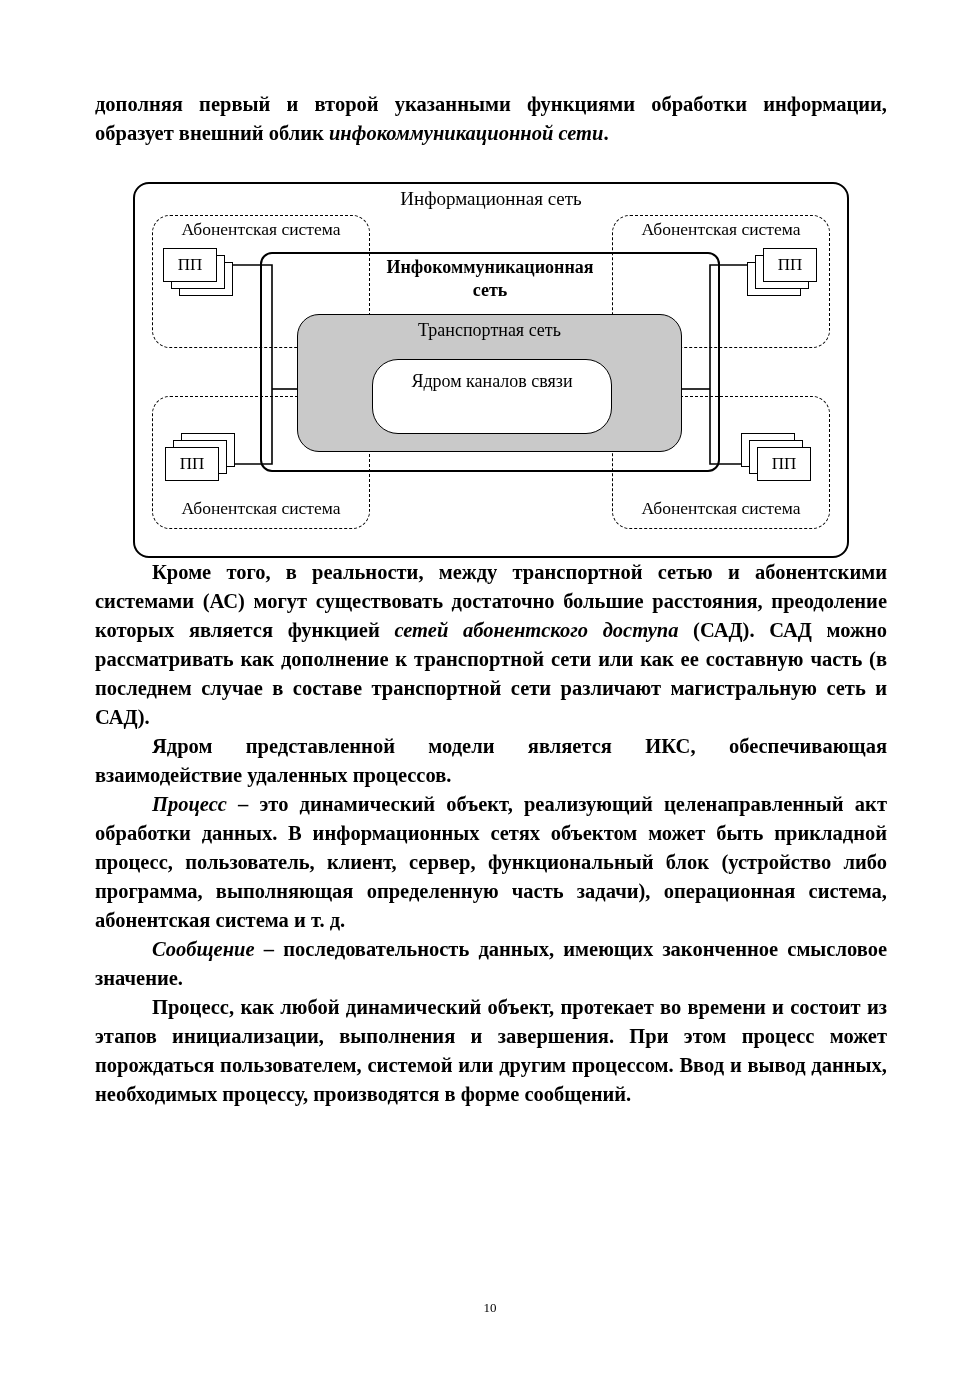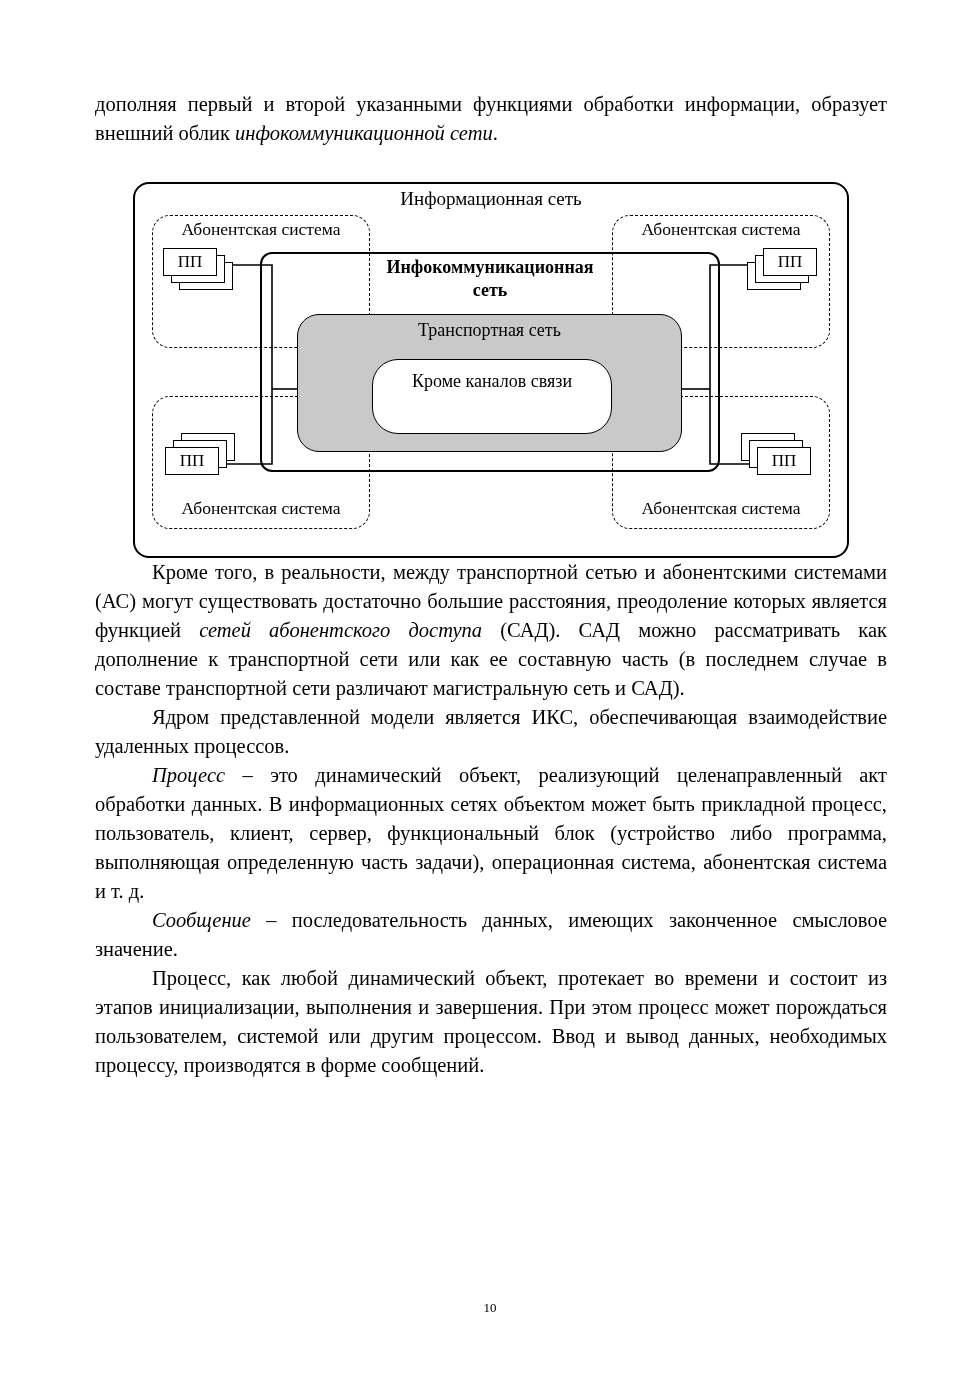--- a/index.html
+++ b/index.html
@@ -2,21 +2,21 @@
 <html><head>
 <meta charset="utf-8">
 <style>
   * { margin:0; padding:0; box-sizing:border-box; }
   html,body { background:#ffffff; }
   body {
     width:980px; height:1386px; position:relative; overflow:hidden;
     font-family:"Liberation Serif", serif; color:#000;
   }
   .page { position:absolute; left:95px; top:90px; width:792px; }
-  .body-text { font-size:20.5px; line-height:29px; text-align:justify; }
+  .body-text { font-size:20.5px; line-height:29px; text-align:justify;font-weight:bold; }
   .indent { text-indent:57px; }
   .it { font-style:italic; }
 
   
   .figure-wrap { position:relative; width:716px; height:376px; margin:34px auto 0 auto; }
   .connectors { position:absolute; left:0; top:0; }
   .outer-box { position:absolute; left:0; top:0; width:716px; height:376px;
                border:2px solid #000; border-radius:16px; }
   .dashed-box { position:absolute; width:218px; height:133px;
                 border:1.6px dashed #000; border-radius:18px; }
@@ -40,21 +40,21 @@
   .lbl-as-br { left:479px; top:316px; }
   .lbl-ikc       { left:127px; top:74px;  width:460px; font-size:18px; line-height:1.28;font-weight:bold; }
   .lbl-transport { left:164px; top:138px; width:385px; font-size:18px; }
   .lbl-channels  { left:239px; top:188px; width:240px; font-size:18px; line-height:1.28; }
 
   .pp-stack { position:absolute; width:70px; height:48px; }
   .pp-tl { left:30px;  top:66px; }
   .pp-tr { left:614px; top:66px; }
   .pp-bl { left:32px;  top:251px; }
   .pp-br { left:608px; top:251px; }
-  .pp-sheet { position:absolute; width:54px; height:28px; background:#fff; border:1.5px solid #000; }
+  .pp-sheet { position:absolute; width:54px; height:34px; background:#fff; border:1.5px solid #000; }
   .pp-front { display:flex; align-items:center; justify-content:center; font-size:17px; }
   .pp-tl .s3{left:16px;top:14px} .pp-tl .s2{left:8px;top:7px} .pp-tl .front{left:0;top:0}
   .pp-tr .s3{left:0;top:14px}   .pp-tr .s2{left:8px;top:7px} .pp-tr .front{left:16px;top:0}
   .pp-bl .s3{left:16px;top:0}   .pp-bl .s2{left:8px;top:7px} .pp-bl .front{left:0;top:14px}
   .pp-br .s3{left:0;top:0}      .pp-br .s2{left:8px;top:7px} .pp-br .front{left:16px;top:14px}
 
   .caption { text-align:center; font-weight:bold; font-size:20px; margin:26px 0 26px 0; }
   .page-number { position:absolute; left:0; top:1300px; width:980px;
                  text-align:center; font-size:13px; }
 </style>
@@ -110,21 +110,21 @@
     <div class="lbl lbl-as lbl-as-tl">Абонентская система</div>
     <div class="lbl lbl-as lbl-as-tr">Абонентская система</div>
     <div class="lbl lbl-as lbl-as-bl">Абонентская система</div>
     <div class="lbl lbl-as lbl-as-br">Абонентская система</div>
     <div class="lbl lbl-ikc">
       <div>Инфокоммуникационная</div>
       <div>сеть</div>
     </div>
     <div class="lbl lbl-transport">Транспортная сеть</div>
     <div class="lbl lbl-channels">
-      <div>Кроме каналов связи</div>
+      <div>Ядром каналов связи</div>
     </div>
   </div>
 
 
   <p class="body-text indent"><span>Кроме того, в реальности, между транспортной сетью и абонентскими системами (АС) могут существовать достаточно большие расстояния, преодоление которых является функцией </span><span class="it">сетей абонентского доступа</span><span> (САД). САД можно рассматривать как дополнение к транспортной сети или как ее составную часть (в последнем случае в составе транспортной сети различают магистральную сеть и САД).</span></p>
 
   <p class="body-text indent"><span>Ядром представленной модели является ИКС, обеспечивающая взаимодействие удаленных процессов.</span></p>
 
   <p class="body-text indent"><span class="it">Процесс</span><span> – это динамический объект, реализующий целенаправленный акт обработки данных. В информационных сетях объектом может быть прикладной процесс, пользователь, клиент, сервер, функциональный блок (устройство либо программа, выполняющая определенную часть задачи), операционная система, абонентская система и т. д.</span></p>
 

